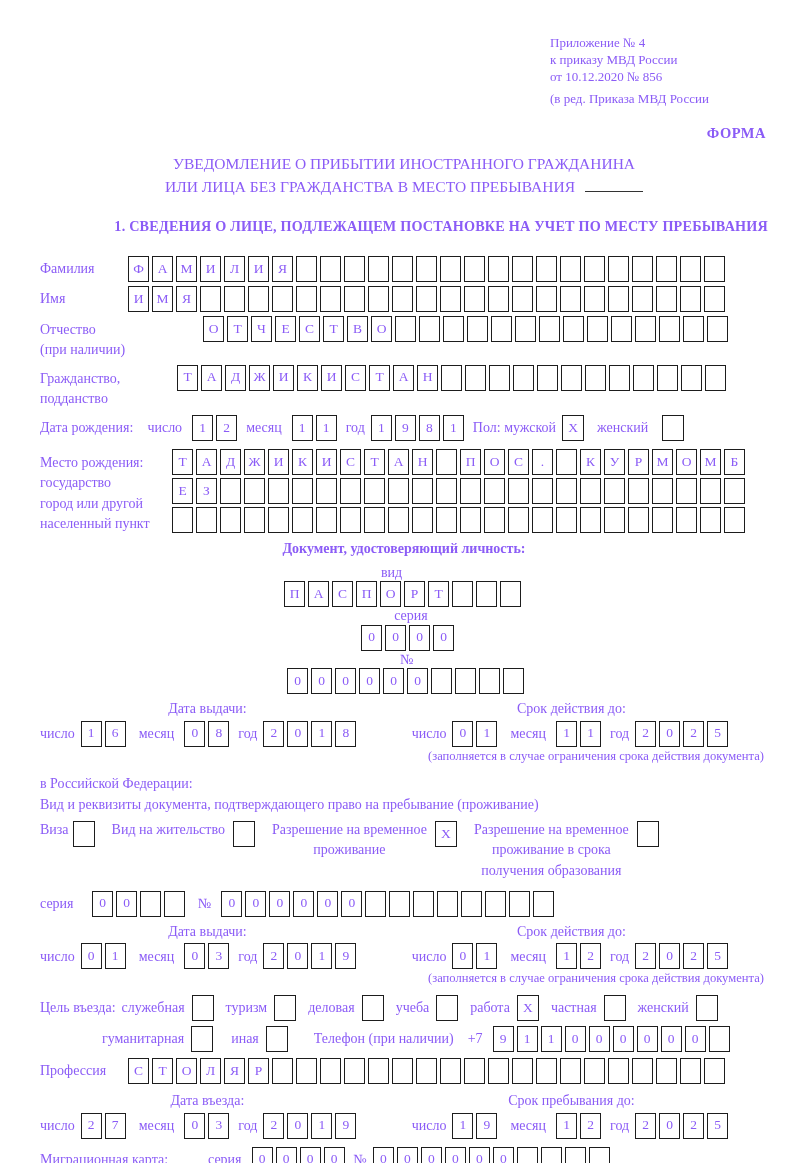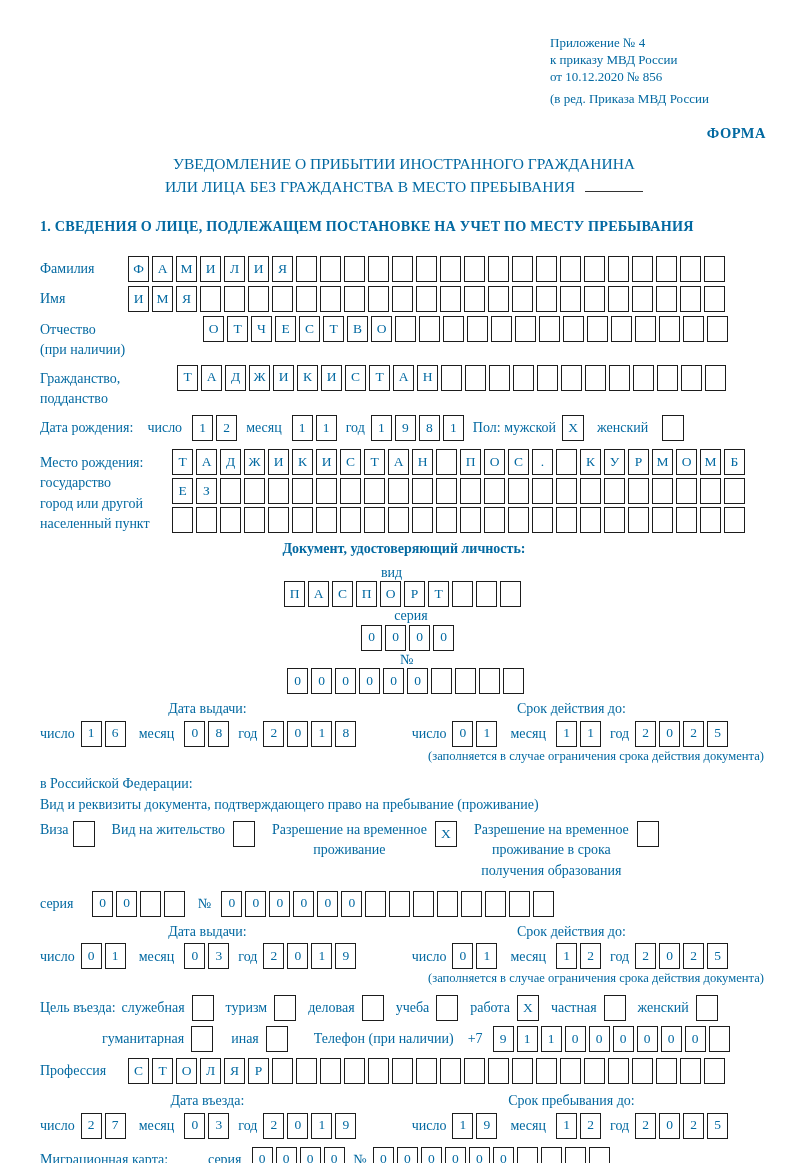--- a/index.html
+++ b/index.html
@@ -1,28 +1,28 @@
 <!DOCTYPE html>
 <html><head>
 <meta charset="utf-8">
 <style>
   html,body{margin:0;padding:0;background:#fff;}
   .page{
     width:800px;height:1163px;box-sizing:border-box;
     padding:34px 32px 14px 40px;
-    background:#fff;color:#0369a1;
+    background:#fff;color:#8b5cf6;
     font-family:"Liberation Serif","DejaVu Serif",serif;
     font-size:14px;line-height:1.25;overflow:hidden;position:relative;
   }
   .hdr-block{width:218px;margin-left:auto;font-size:13px;line-height:1.32;}
   .hdr-sub{margin-top:5px;}
   .forma{text-align:right;font-weight:bold;font-size:14.5px;margin:16px 2px 10px 0;letter-spacing:.5px;}
   .title{text-align:center;font-weight:normal;font-size:15.5px;line-height:1.5;margin-bottom:20px;}
   .title-underline{display:inline-block;width:58px;border-bottom:1.7px solid #333;height:1em;margin-left:10px;vertical-align:baseline;}
-  .section-heading{font-weight:bold;font-size:14.2px;text-align:left;margin-bottom:20px;letter-spacing:.2px;}
+  .section-heading{font-weight:bold;font-size:14.2px;text-align:right;margin-bottom:20px;letter-spacing:.2px;}
   .row{display:flex;align-items:flex-start;margin-bottom:4px;}
   .lbl{padding-top:4px;white-space:nowrap;}
   .lbl2{line-height:1.45;}
   .cells{display:flex;flex-wrap:nowrap;}
   .cell{
     box-sizing:border-box;flex:0 0 auto;width:21px;height:26px;margin-right:3px;
     border:1.7px solid #1d1d1d;background:#fff;
     display:inline-flex;align-items:center;justify-content:center;
     font-size:13.5px;font-family:"Liberation Serif",serif;
   }

